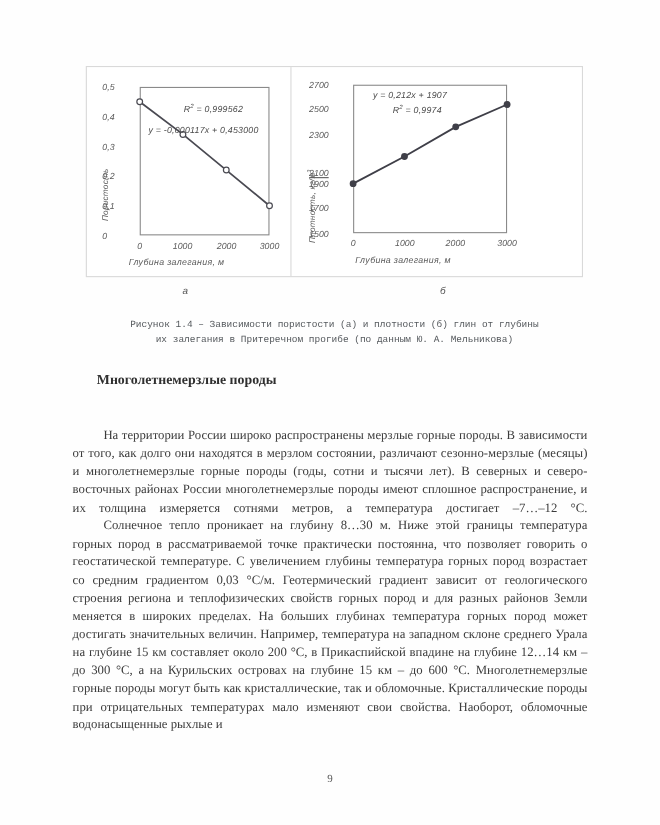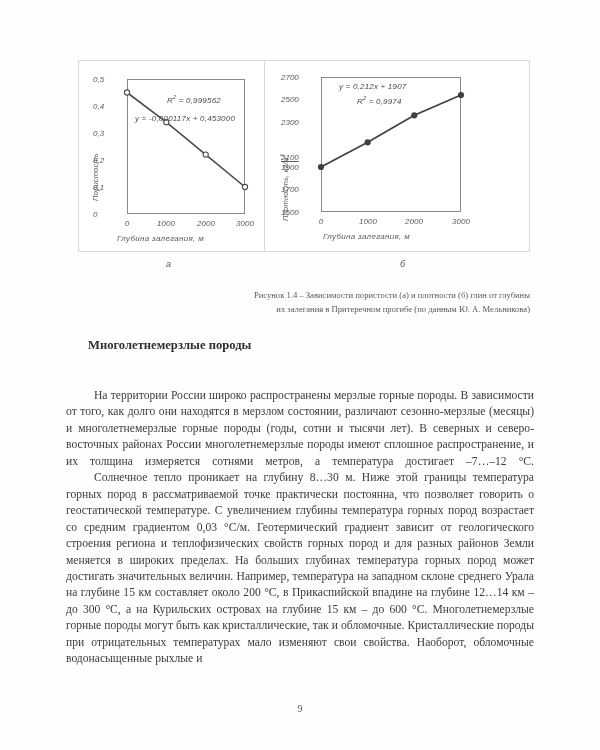--- a/index.html
+++ b/index.html
@@ -116,22 +116,22 @@
     font-style: italic;
     font-size: 9px;
     color: #555;
   }
 
   .fig-caption {
     position: absolute;
     left: 78px;
     top: 288px;
     width: 452px;
-    text-align: right;
-    font-family: Liberation Serif, serif;
+    text-align: center;
+    font-family: Liberation Mono, monospace;
     font-size: 8.6px;
     line-height: 14px;
     color: #54585c;
   }
 
   
   .heading {
     position: absolute;
     left: 72px;
     top: 337px;

